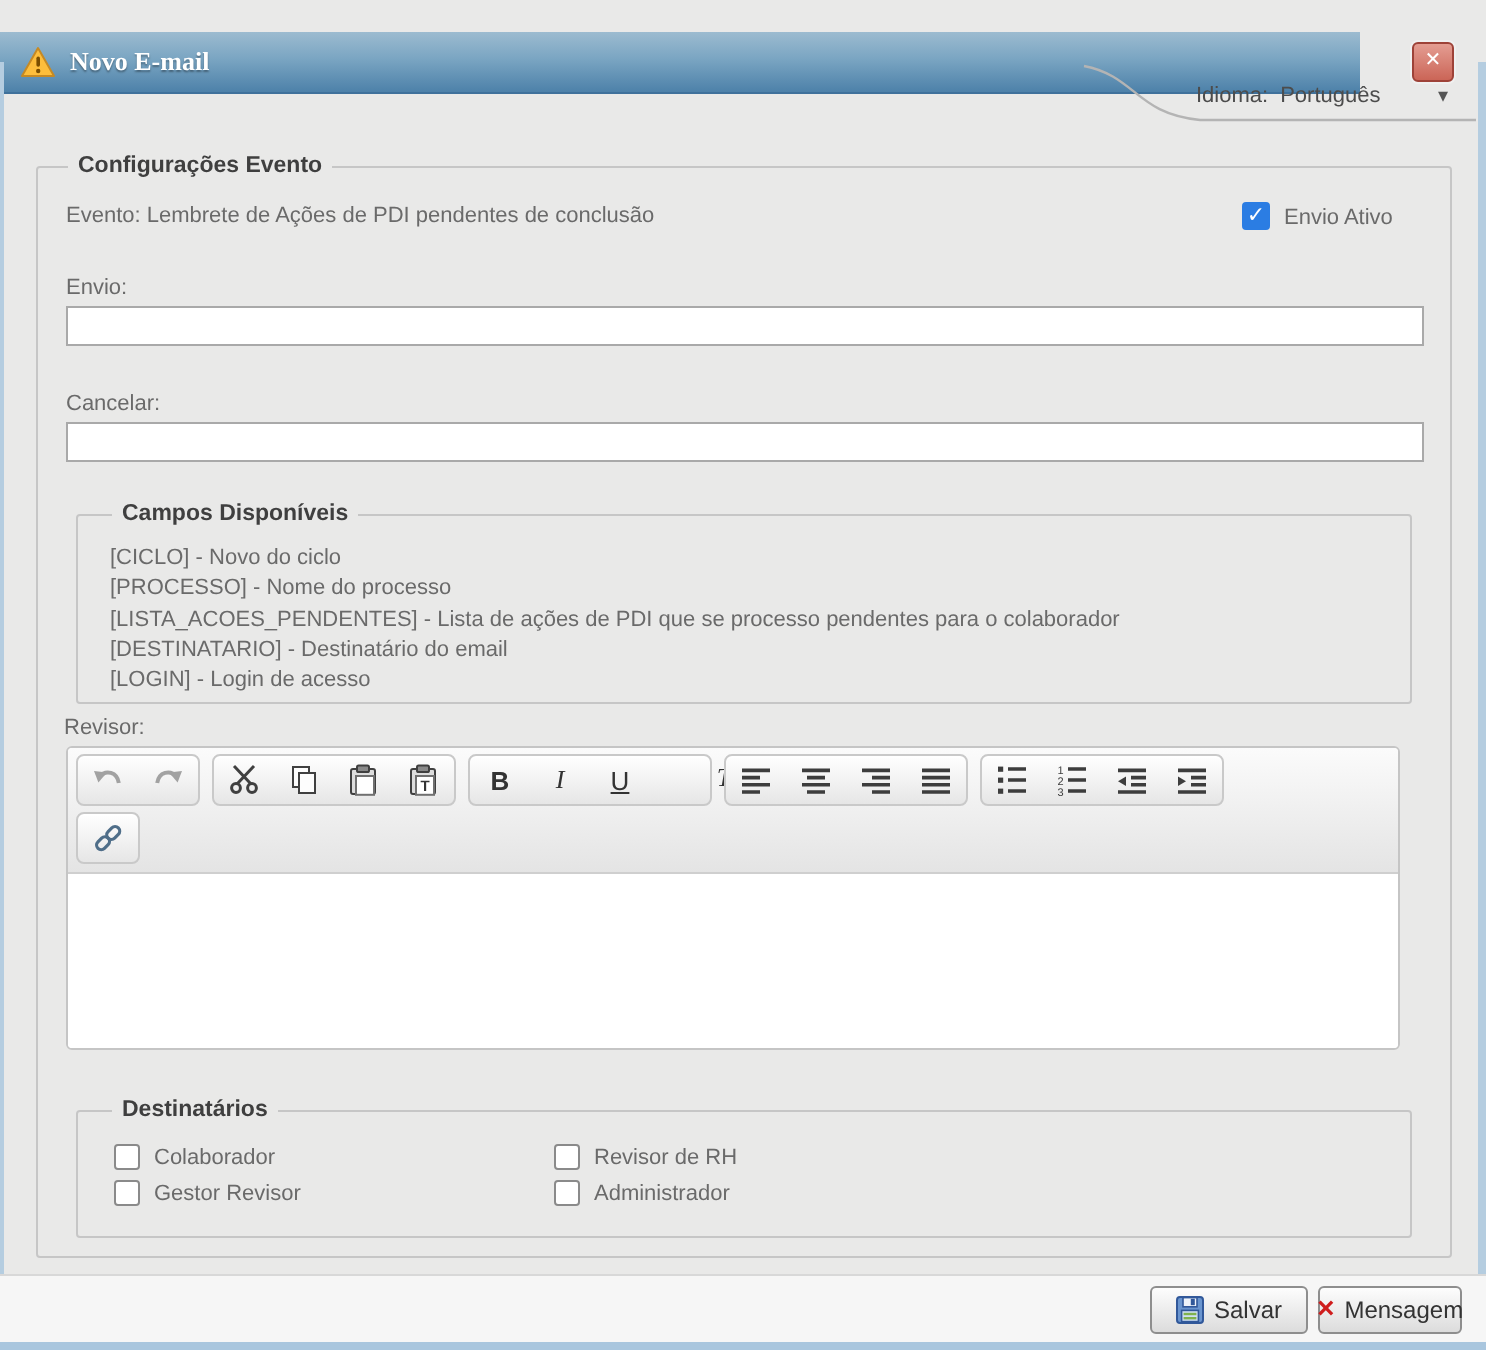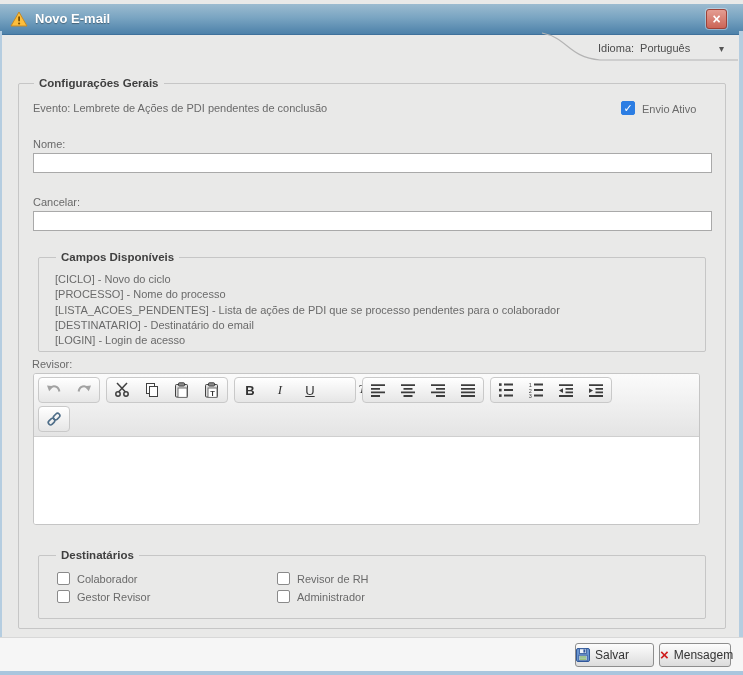--- a/index.html
+++ b/index.html
@@ -6,23 +6,24 @@
   *{box-sizing:border-box;}
   .dialog{
     position:relative;width:743px;height:675px;overflow:hidden;
     background:#e9e9e8;
     font-family:"Liberation Sans","DejaVu Sans",sans-serif;
     -webkit-font-smoothing:antialiased;
   }
   .abs{position:absolute;}
   
   .titlebar{
-    left:0;top:4px;width:743px;height:31px;
+    left:0;top:16px;width:680px;height:31px;
     background:linear-gradient(180deg,#9cbbd0 0%,#7aa5c2 45%,#4d81a9 100%);
     border-bottom:1px solid #3f719b;
+    font-family:Liberation Serif, serif;
   }
   .title-text{left:35px;top:7px;font-size:13px;font-weight:bold;color:#ffffff;text-shadow:0 1px 1px rgba(0,0,0,.35);}
   .close-btn{
     left:706px;top:5px;width:21px;height:20px;border-radius:3px;
     background:linear-gradient(180deg,#e49d92 0%,#cb6557 100%);
     border:1px solid #9e4238;box-shadow:0 0 0 1px rgba(255,255,255,.35);
     color:#fff;font-size:14px;font-weight:bold;line-height:18px;text-align:center;cursor:pointer;
   }
   
   .edge-l{left:0;top:31px;width:2px;height:644px;background:#b5cde0;}
@@ -69,21 +70,21 @@
   .tb-italic{font-size:13px;font-style:italic;font-family:"Liberation Serif","DejaVu Serif",serif;color:#333;}
   .tb-under{font-size:13px;color:#333;text-decoration:underline;}
   .tb-rf{font-size:13px;font-style:italic;color:#333;font-family:"Liberation Serif","DejaVu Serif",serif;margin-left:48px;}
   .tb-rf sub{font-size:8px;font-style:normal;font-weight:bold;}
   .msg-body{flex:1;background:#fff;cursor:text;}
   
   .footer{left:0;top:637px;width:743px;height:34px;background:#f6f6f6;border-top:1px solid #d8d8d8;}
   .btn{
     position:absolute;top:5px;height:24px;border:1px solid #8e8e8e;border-radius:3px;
     background:linear-gradient(180deg,#fdfdfd 0%,#dcdcdc 100%);
-    display:flex;align-items:center;gap:5px;
+    display:flex;align-items:center;justify-content:center;gap:5px;
     font-size:12px;color:#333;cursor:pointer;
   }
   .cancel-x{color:#cf1d1d;font-weight:900;font-size:15px;line-height:14px;}
   .curve{pointer-events:none;}
   .campos-item{font-size:11px;color:#6a6a6a;line-height:15.3px;white-space:nowrap;}
 </style>
 </head>
 <body>
 
 <div class="dialog">
@@ -107,30 +108,30 @@
   <svg class="abs curve" style="left:538px;top:32px" width="200" height="29" viewBox="0 0 200 29">
     <path d="M4,1 C30,6 30,25 62,28 L200,28" fill="none" stroke="#b4b4b4" stroke-width="1.2"></path>
   </svg>
   <div class="abs lang-wrap">
     <span class="lab">Idioma:</span>
     <span class="val">Português</span>
     <span class="arrow">▾</span>
   </div>
 
   <div class="abs fs" style="left:18px;top:83px;width:708px;height:546px"></div>
-  <span class="abs legend" style="left:34px;top:77px">Configurações Gerais</span>
+  <span class="abs legend" style="left:34px;top:77px">Configurações Evento</span>
 
   <span class="abs lbl" style="left:33px;top:102px">Evento: Lembrete de Ações de PDI pendentes de conclusão</span>
 
   <div class="abs cb-checked" style="left:621px;top:101px">
     <span>✓</span>
   </div>
   <span class="abs lbl" style="left:642px;top:103px">Envio Ativo</span>
 
-  <span class="abs lbl" style="left:33px;top:138px">Nome:</span>
+  <span class="abs lbl" style="left:33px;top:138px">Envio:</span>
   <input class="abs txt-input" style="left: 33px; top: 153px;" type="text" value="">
 
   <span class="abs lbl" style="left:33px;top:196px">Cancelar:</span>
   <input class="abs txt-input" style="left: 33px; top: 211px;" type="text" value="">
 
   <div class="abs fs" style="left:38px;top:257px;width:668px;height:95px"></div>
   <span class="abs legend" style="left:56px;top:251px">Campos Disponíveis</span>
   <div class="abs" style="left:55px;top:272px">
     <div class="campos-item">[CICLO] - Novo do ciclo</div>
     <div class="campos-item">[PROCESSO] - Nome do processo</div>

